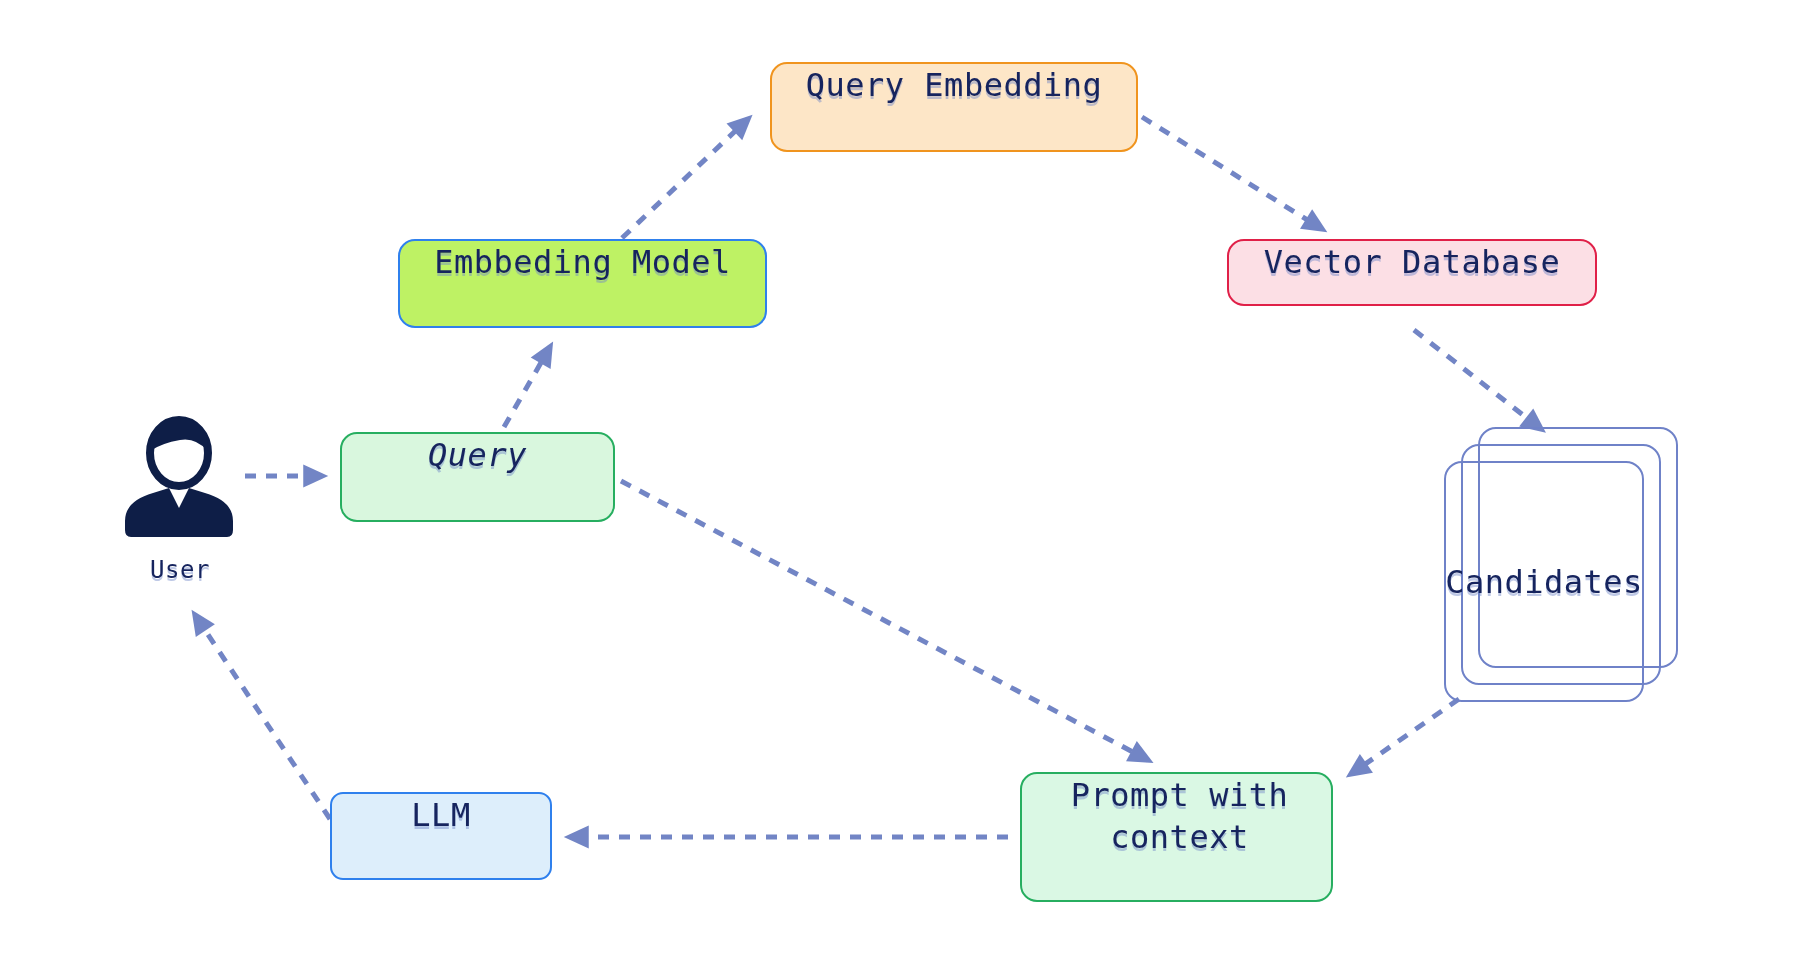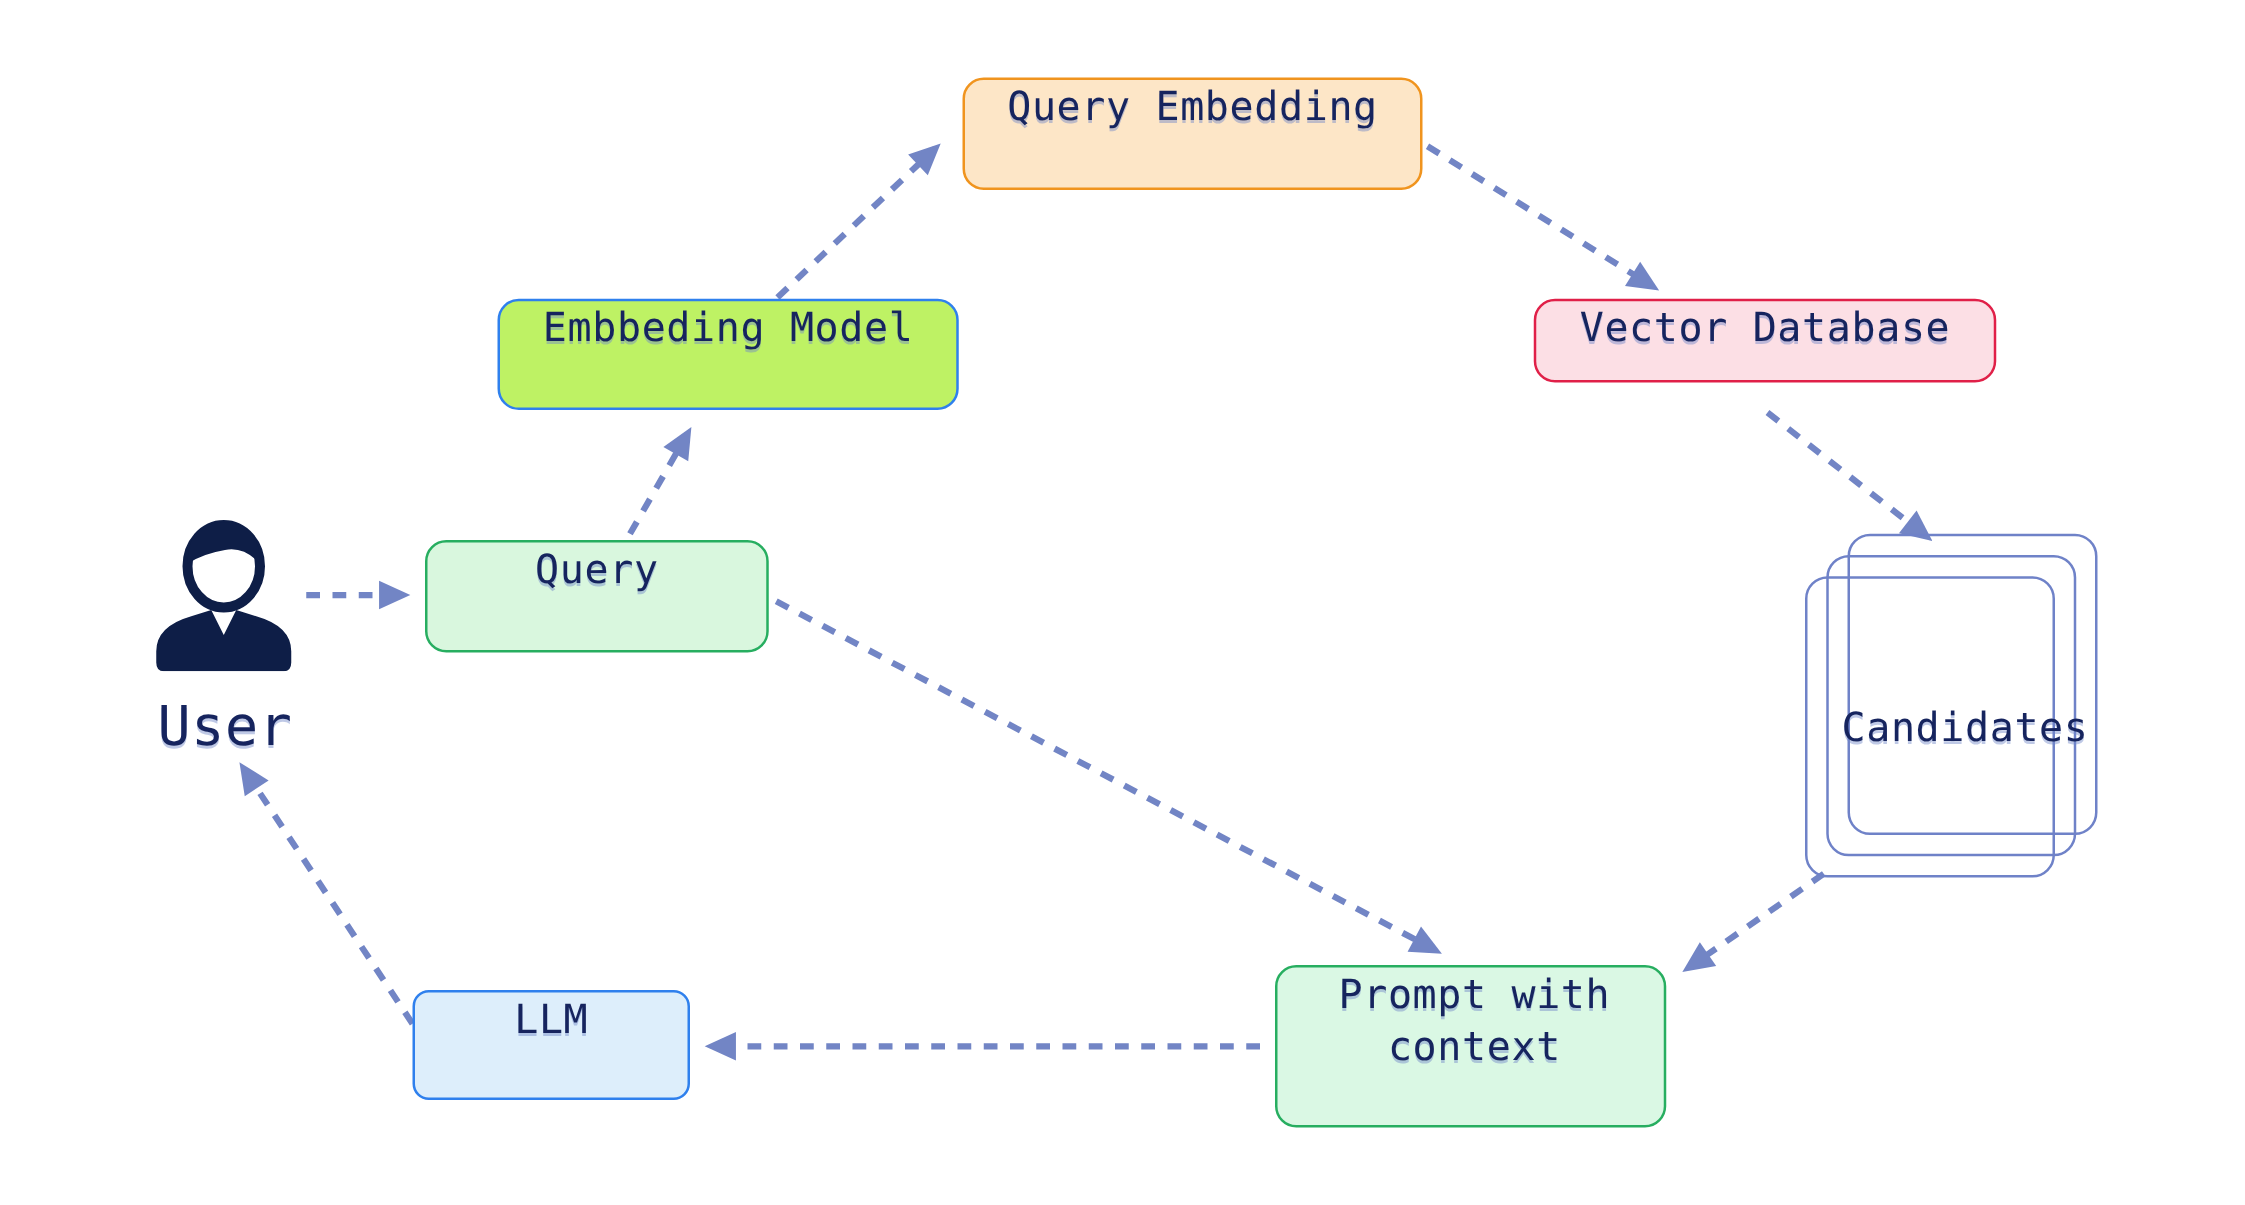--- a/index.html
+++ b/index.html
@@ -52,34 +52,33 @@
   #candidate-card-front  { left: 1444px; top: 461px; }
   #candidates-label {
     position: absolute;
     left: 1444px; top: 461px;
     width: 200px; height: 241px;
     display: flex; align-items: center; justify-content: center;
     font-size: 32px;
     color: var(--text-color, #16245e);
     text-shadow: 0 2.5px 0 rgba(113, 135, 199, 0.45);
     letter-spacing: 0.5px;
-    margin-left: 28px;
   }
   #user-figure {
     position: absolute;
     left: 118px; top: 409px;
     width: 122px; height: 128px;
     color: #0e1e47;
   }
   #user-label {
     position: absolute;
     left: 116px; top: 556px;
     width: 128px;
     text-align: center;
-    font-size: 44px;
+    font-size: 24px;
     color: var(--text-color, #16245e);
     text-shadow: 0 2.5px 0 rgba(113, 135, 199, 0.45);
     letter-spacing: 0.5px;
   }
 </style>
 </head>
 <body>
 
 <div id="diagram-canvas" style="--bg-color: #ffffff; --text-color: #16245e;">
 
@@ -101,21 +100,21 @@
       <line x1="330" y1="819" x2="195" y2="615" stroke="#7285c5" stroke-width="5" stroke-dasharray="11 10" marker-end="url(#arrowhead)"></line>
     </svg>
 
   <svg id="user-figure" viewBox="0 0 120 128" xmlns="http://www.w3.org/2000/svg" style="color: rgb(14, 30, 71);">
     <ellipse cx="60" cy="44" rx="29" ry="33" fill="#ffffff" stroke="currentColor" stroke-width="8"></ellipse>
     <path d="M31 42 Q31 9 60 9 Q89 9 89 42 Q76 28 61 31 Q43 34 31 42 Z" fill="currentColor"></path>
     <path d="M12 128 Q6 128 6 121 L6 112 Q6 92 34 84 L50 79 L60 99 L70 79 L86 84 Q114 92 114 112 L114 121 Q114 128 108 128 Z" fill="currentColor"></path>
   </svg>
   <div id="user-label">User</div>
 
-  <div class="node" id="node-query" style="background: rgb(217, 247, 222); border-color: rgb(39, 174, 96);">
+  <div class="node" id="node-query" style="background: rgb(217, 247, 222); border-color: rgb(39, 174, 96); font-style: italic;">
     <span>Query</span>
   </div>
 
   <div class="node" id="node-embedding-model" style="background: #bef264; border-color: rgb(47, 128, 237);">
     <span>Embbeding Model</span>
   </div>
 
   <div class="node" id="node-query-embedding" style="background: rgb(253, 230, 199); border-color: rgb(240, 148, 30);">
     <span>Query Embedding</span>
   </div>

